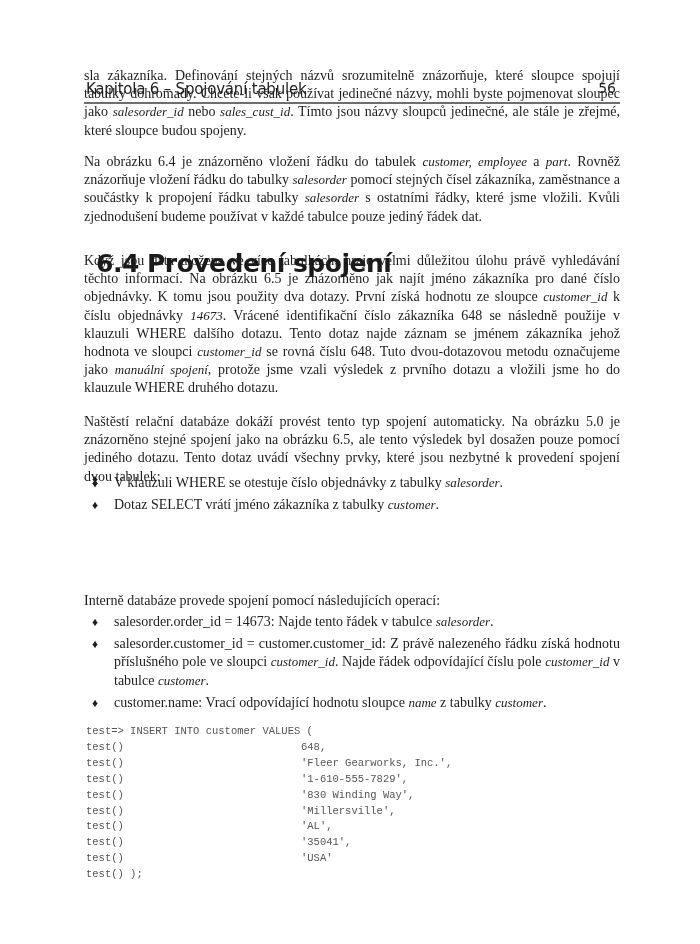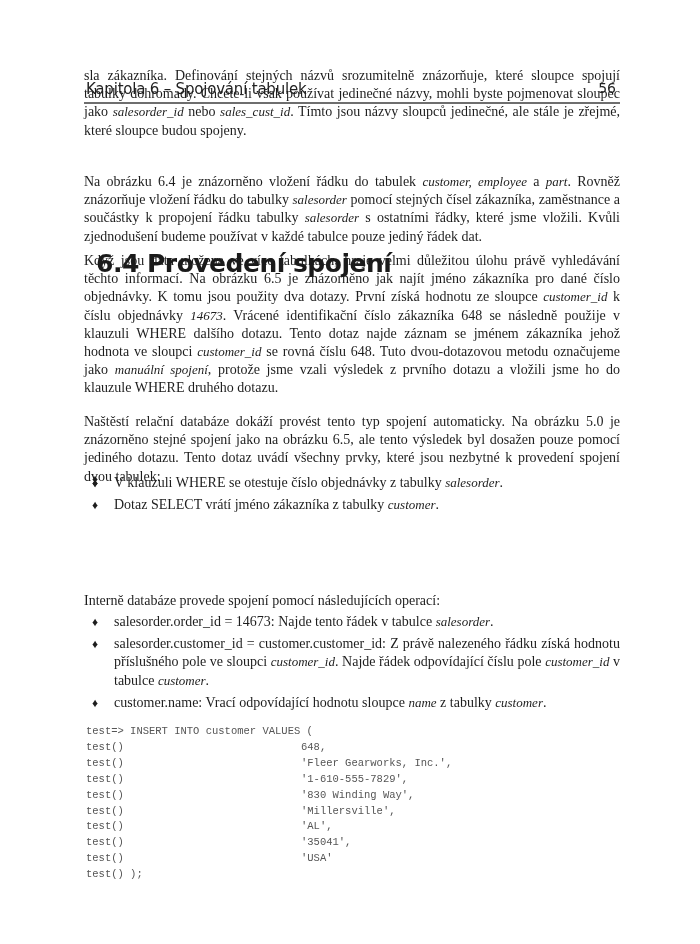--- a/index.html
+++ b/index.html
@@ -4,21 +4,21 @@
   <style>
     html, body { margin: 0; padding: 0; background: #ffffff; }
     body { width: 700px; height: 944px; position: relative; overflow: hidden; color: #1a1a1a; }
     .page { position: absolute; left: 84px; top: 0; width: 536px; }
     .header { position: absolute; top: 30px; left: 0; width: 536px; height: 24px; border-bottom: 2px solid #6e6e6e; margin-top: 48px; }
     .header-title { position: absolute; left: 2px; top: 2px; font-family: "DejaVu Sans", sans-serif; font-size: 15px; color: #222; letter-spacing: -0.2px; }
     .header-page { position: absolute; right: 4px; top: 2px; font-family: "DejaVu Sans", sans-serif; font-size: 14px; color: #222; }
     .body-text { font-family: "Liberation Serif", serif; font-size: 14px; line-height: 18.2px; color: #1d1d1d; text-align: justify; }
     .para { margin: 0; }
     .p1 { position: absolute; top: 67px; left: 0; width: 536px; }
-    .p2 { position: absolute; top: 153px; left: 0; width: 536px; margin-top: 20px; }
+    .p2 { position: absolute; top: 153px; left: 0; width: 536px; }
     .section-heading { position: absolute; top: 237px; left: 0; margin: 12px; font-family: "DejaVu Sans", sans-serif; font-weight: bold; font-size: 25px; letter-spacing: -0.5px; color: #1a1a1a; }
     .p3 { position: absolute; top: 252px; left: 0; width: 536px; }
     .p4 { position: absolute: ; }
     .p4 { position: absolute; top: 413px; left: 0; width: 536px; }
     .bullets1 { position: absolute; top: 470px; left: 0; width: 536px; margin: 0; padding: 0; list-style: none; }
     .bullets2 { position: absolute; top: 613px; left: 0; width: 536px; margin: 0; padding: 0; list-style: none; }
     .p5 { position: absolute; top: 592px; left: 0; width: 536px; }
     .bullet { position: relative; padding-left: 30px; margin-bottom: 4px; }
     .bullet-icon { position: absolute; left: 8px; top: 0; font-size: 12px; }
     em { font-style: italic; font-size: 13px; }

